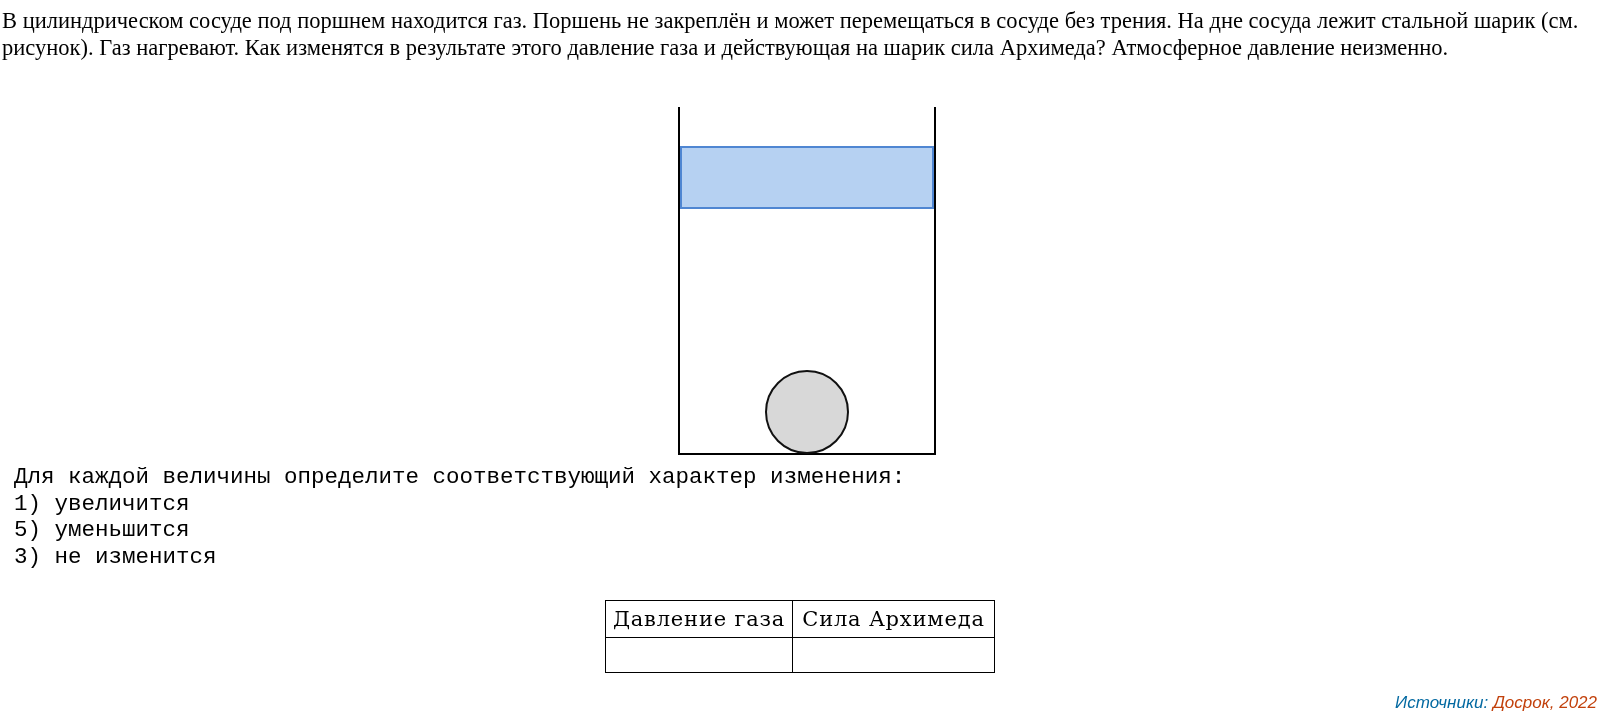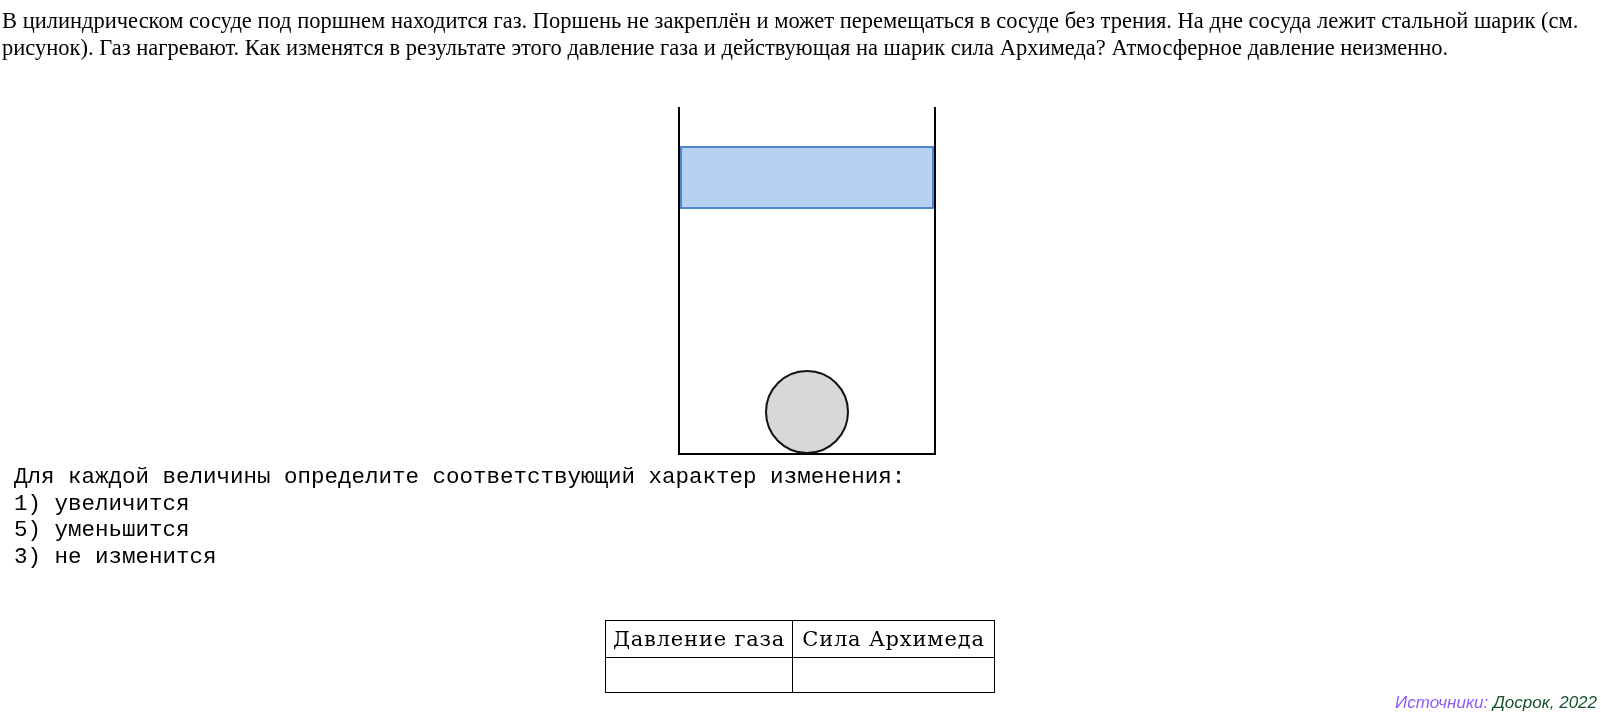--- a/index.html
+++ b/index.html
@@ -58,21 +58,21 @@
     font-size: 22.5px;
     line-height: 26.6px;
     color: #000000;
     font-family: Liberation Mono, monospace;
   }
 
   
   .answer-table {
     position: absolute;
     left: 605px;
-    top: 620px;
+    top: 600px;
     border-collapse: collapse;
     font-family: "DejaVu Serif", serif;
     font-size: 21px;
     color: #000000;
   }
   .answer-table th, .answer-table td {
     border: 1.5px solid #000000;
     text-align: center;
     font-weight: normal;
     letter-spacing: 0.8px;
@@ -90,22 +90,22 @@
   
   .sources {
     position: absolute;
     right: 4px;
     top: 693px;
     font-family: "Liberation Sans", sans-serif;
     font-style: italic;
     font-size: 17px;
     white-space: nowrap;
   }
-  .sources-label { color: #8b5cf6; text-align: center; }
-  .sources-value { color: #14532d; }
+  .sources-label { color: #0369a1; text-align: center; }
+  .sources-value { color: #c2410c; }
 </style>
 </head>
 <body>
 
 <div class="statement">В цилиндрическом сосуде под поршнем находится газ. Поршень не закреплён и может перемещаться в сосуде без трения. На дне сосуда лежит стальной шарик (см. рисунок). Газ нагревают. Как изменятся в результате этого давление газа и действующая на шарик сила Архимеда? Атмосферное давление неизменно.</div>
 
 <div class="figure-wrap">
   <svg width="260" height="350" viewBox="0 0 260 350">
 
     <line class="vessel-line" x1="2" y1="0" x2="2" y2="348"></line>

